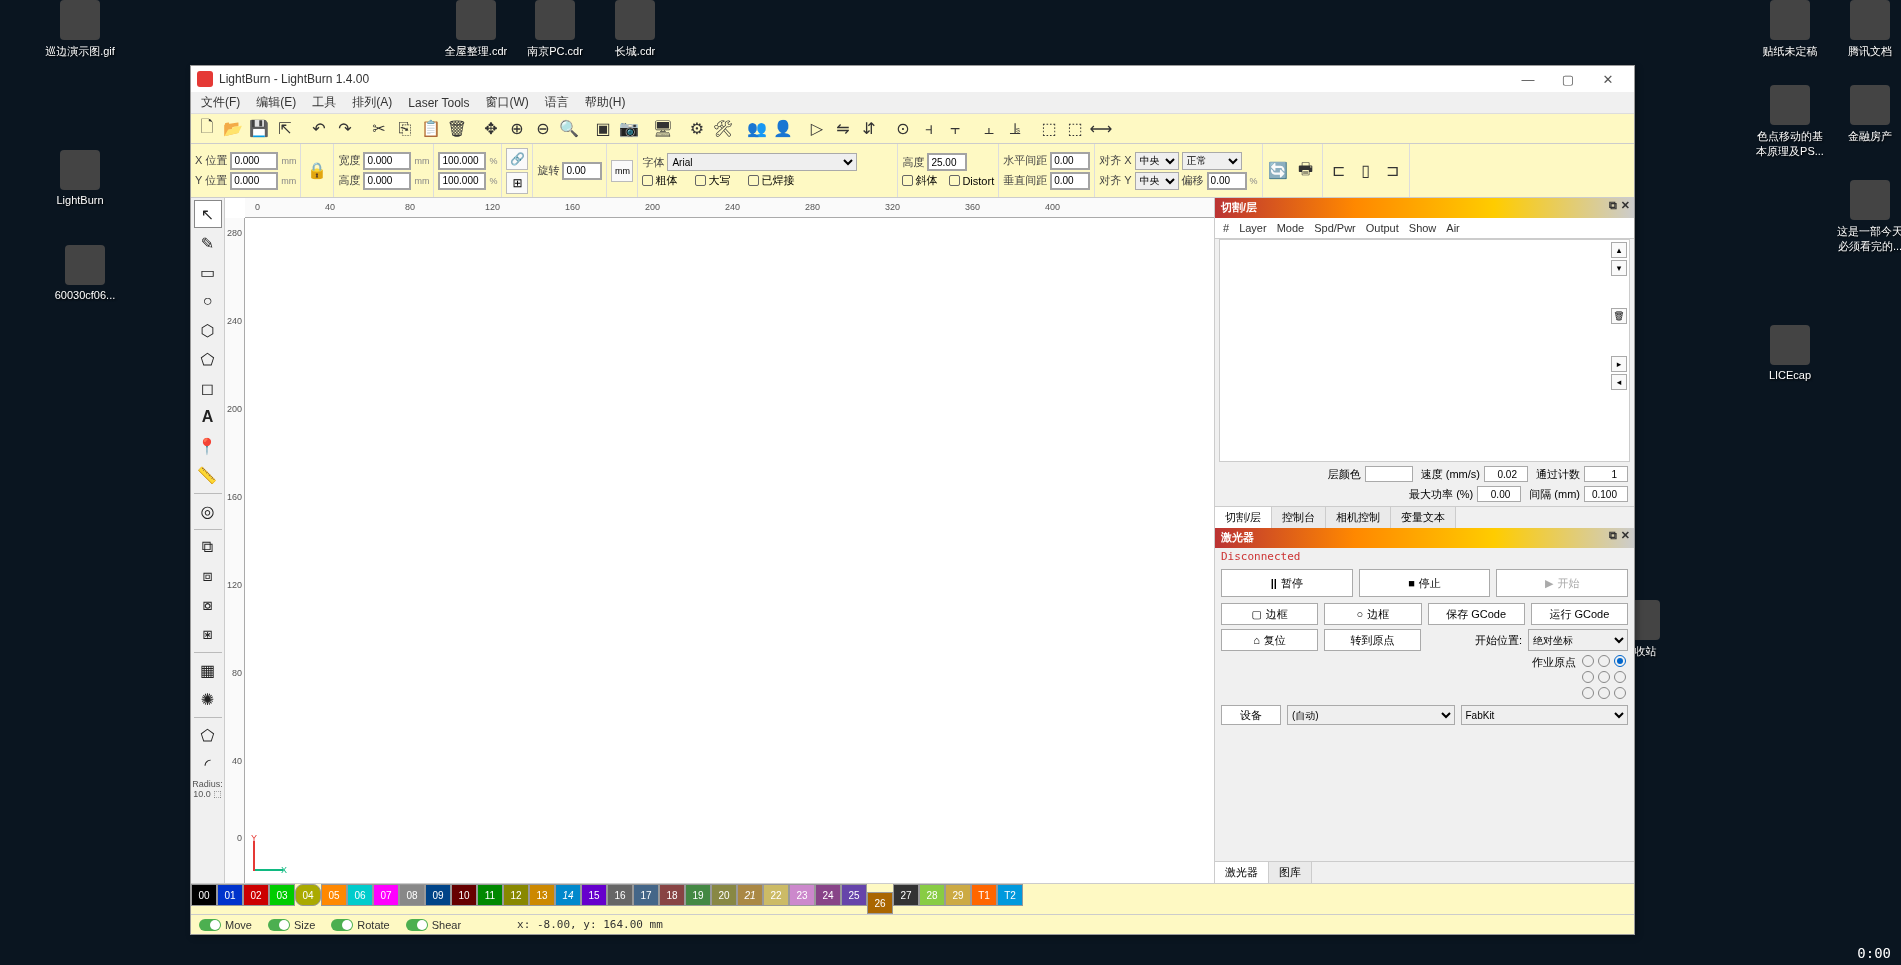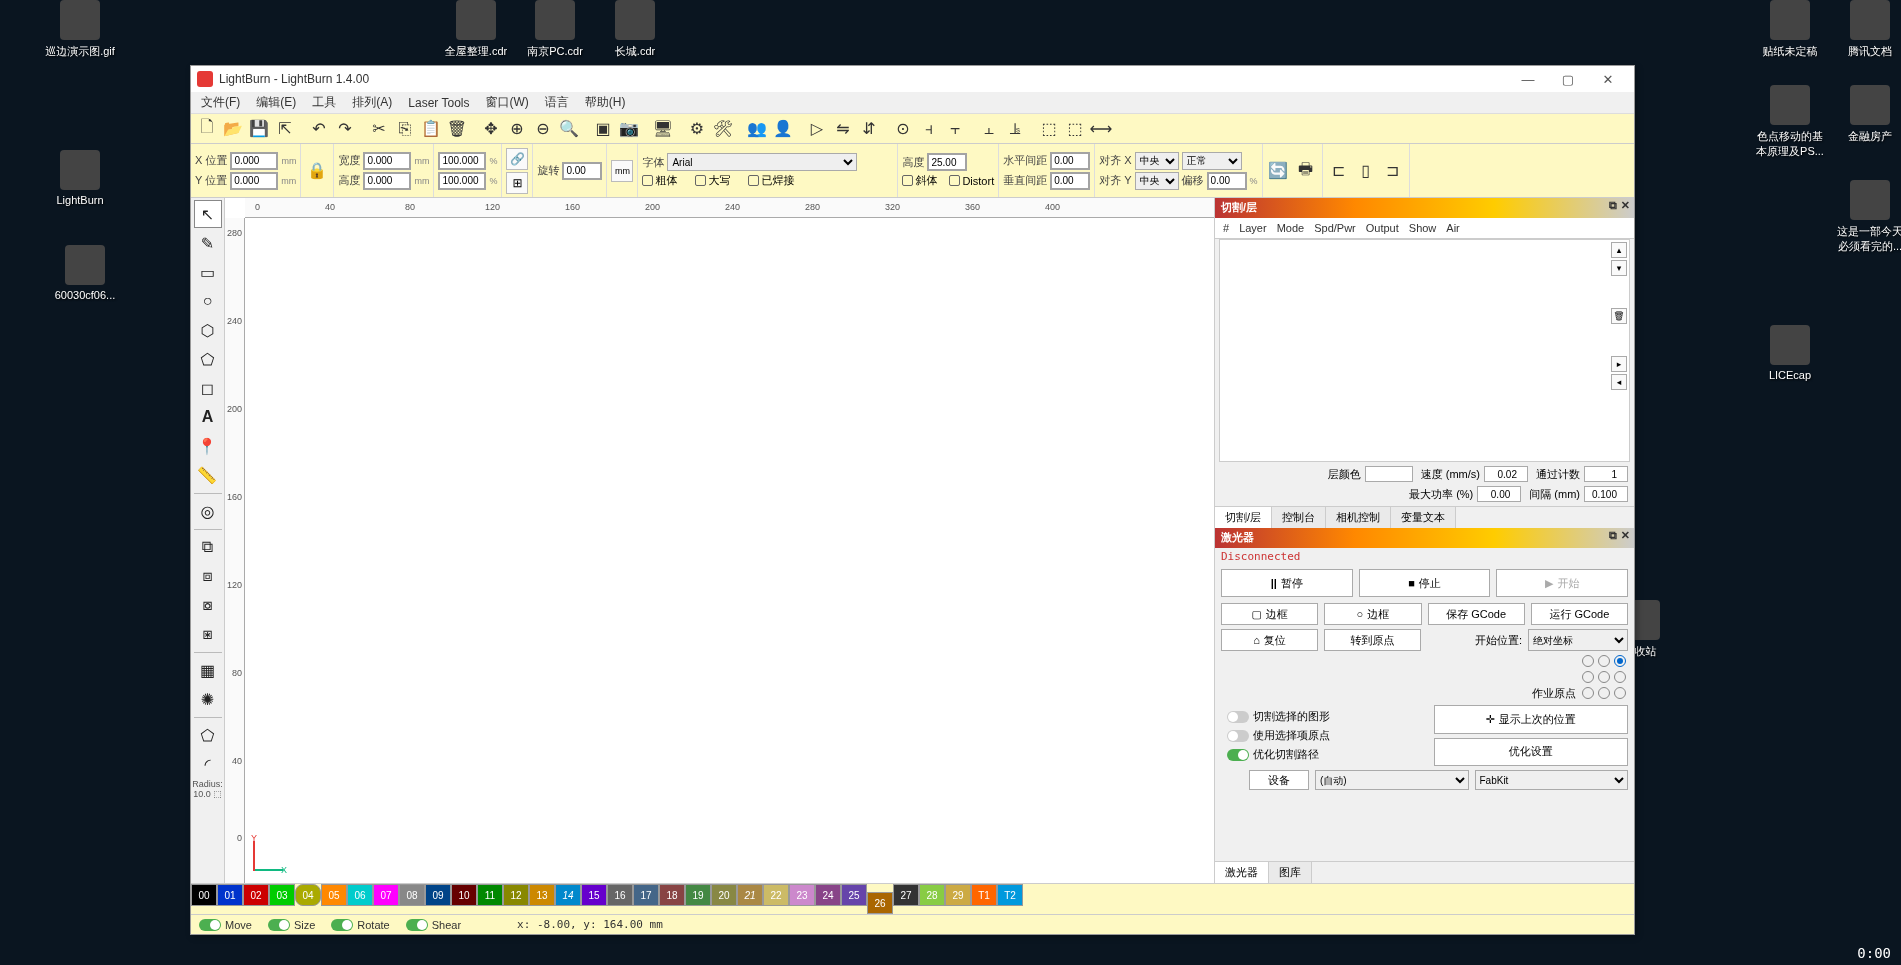--- a/index.html
+++ b/index.html
@@ -69,21 +69,21 @@
 .tabs-row .tab { padding: 3px 10px; border-right: 1px solid #ccc; background: #eaeaea; }
 .tabs-row .tab.act { background: #fff; }
 
 .laserpanel { display: flex; flex-direction: column; }
 .laser-status { padding: 2px 6px; color: #c33; font-family: monospace; }
 .laser-btnrow { display: flex; gap: 6px; padding: 4px 6px; }
 .lbtn { flex: 1; height: 28px; border: 1px solid #aaa; background: #fff; display: flex; align-items: center; justify-content: center; gap: 4px; font-size: 11px; }
 .lbtn.dis { color: #aaa; }
 .laser-grid { display: flex; gap: 6px; padding: 2px 6px; }
 .laser-grid .lbtn { height: 22px; }
-.laser-row2 { display: flex; align-items: flex-end; gap: 6px; padding: 2px 6px; margin-left: 28px; }
+.laser-row2 { display: flex; align-items: flex-start; gap: 6px; padding: 2px 6px; }
 .laser-row2 .lab { flex: 1; text-align: right; }
 .laser-row2 select { flex: 0 0 100px; height: 18px; border: 1px solid #aaa; font-size: 10px; }
 .laser-checks { padding: 4px 6px; display: flex; flex-direction: column; gap: 4px; }
 .laser-checks .ck { display: flex; align-items: center; gap: 4px; }
 .toggle { width: 22px; height: 12px; border-radius: 6px; background: #ccc; position: relative; }
 .toggle.on { background: #4caf50; }
 .toggle::after { content: ''; position: absolute; width: 10px; height: 10px; background: #fff; border-radius: 5px; top: 1px; left: 1px; }
 .toggle.on::after { left: 11px; }
 .dots9 { display: grid; grid-template-columns: repeat(3, 14px); grid-template-rows: repeat(3, 14px); gap: 2px; }
 .dots9 div { width: 12px; height: 12px; border: 1px solid #888; border-radius: 6px; }
@@ -509,40 +509,20 @@
           <div class="dots9">
             <div></div>
               <div></div>
               <div class="sel"></div>
             <div></div>
               <div></div>
               <div></div>
             <div></div>
               <div></div>
               <div></div>
-          </div>
-        </div>
-        <div style="display:flex;gap:6px;padding:2px 6px">
-          <div class="laser-checks" style="flex:1">
-            <div class="ck">
-                <div class="toggle"></div>
-                <span>切割选择的图形</span>
-              </div>
-            <div class="ck">
-                <div class="toggle"></div>
-                <span>使用选择项原点</span>
-              </div>
-            <div class="ck">
-                <div class="toggle on"></div>
-                <span>优化切割路径</span>
-              </div>
-          </div>
-          <div style="flex:1;display:flex;flex-direction:column;gap:4px">
-            <div class="lbtn">✛ <span>显示上次的位置</span></div>
-            <div class="lbtn">优化设置</div>
           </div>
         </div>
         <div class="laser-row2">
           <div class="lbtn" style="flex:0 0 60px;height:20px">设备</div>
           <select style="flex:1;height:20px;border:1px solid #aaa;font-size:10px"><option>(自动)</option></select>
           <select style="flex:1;height:20px;border:1px solid #aaa;font-size:10px"><option>FabKit</option></select>
         </div>
         <div style="flex:1"></div>
         <div class="tabs-row" id="laser-tabs">
             <div class="tab act">激光器</div>

